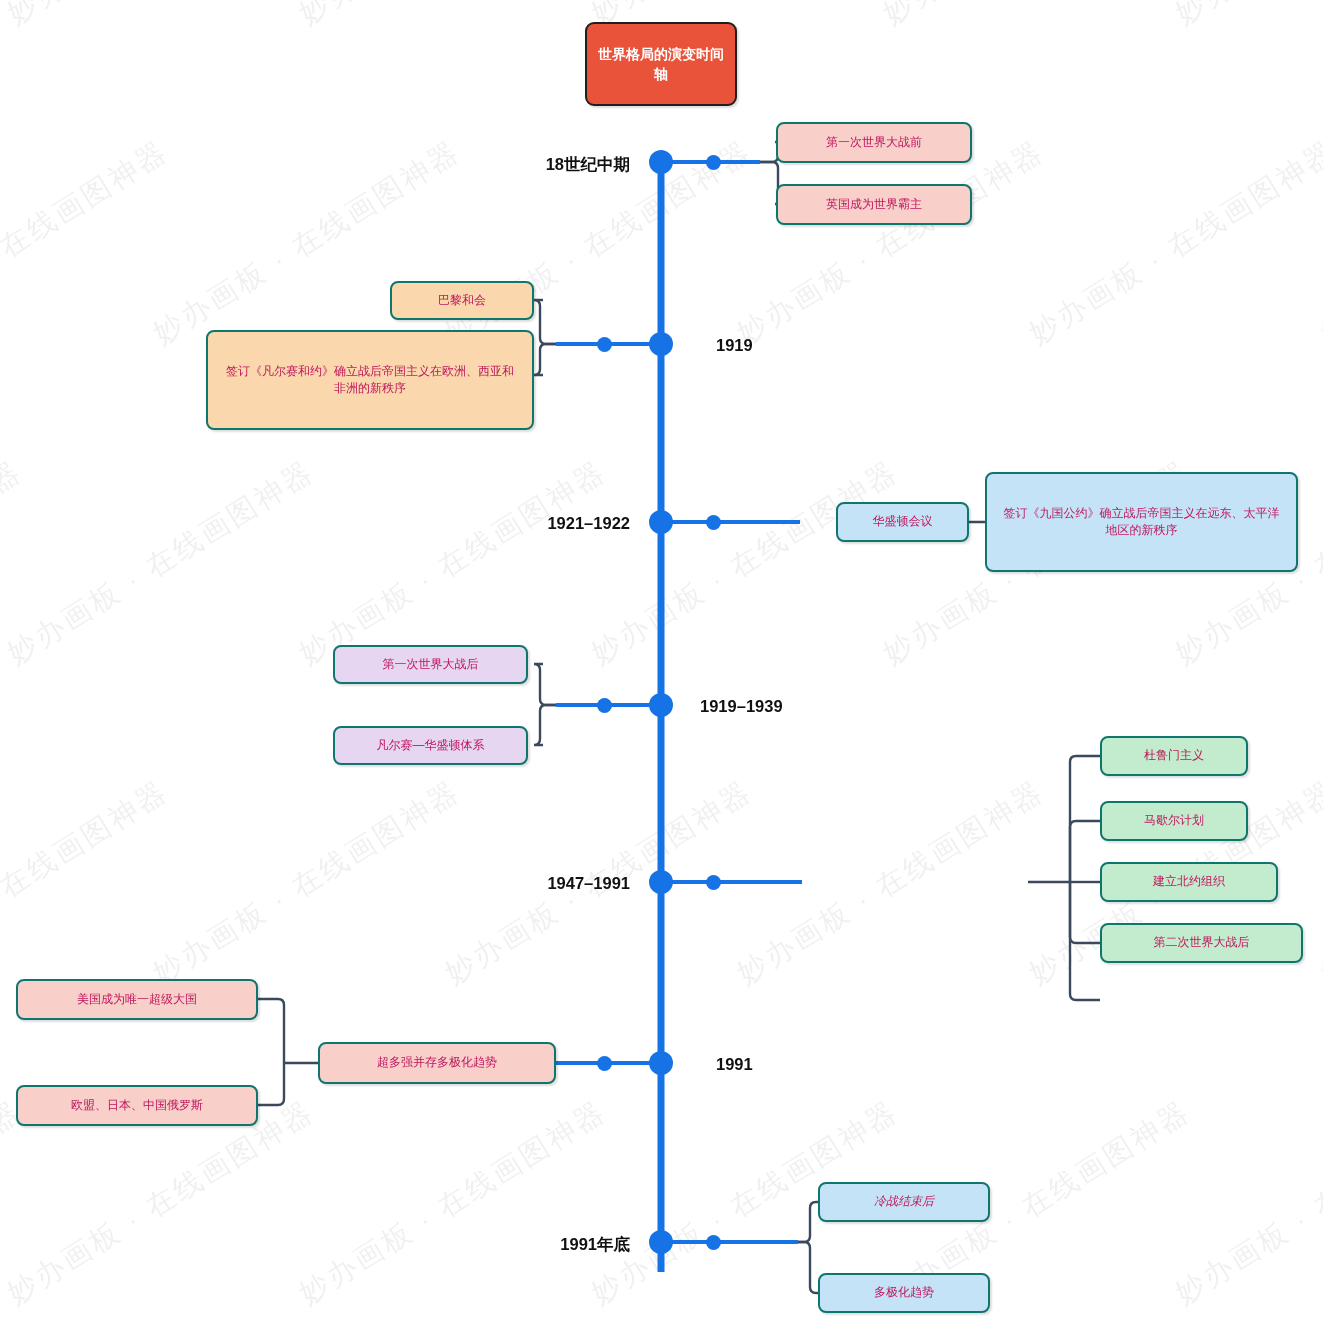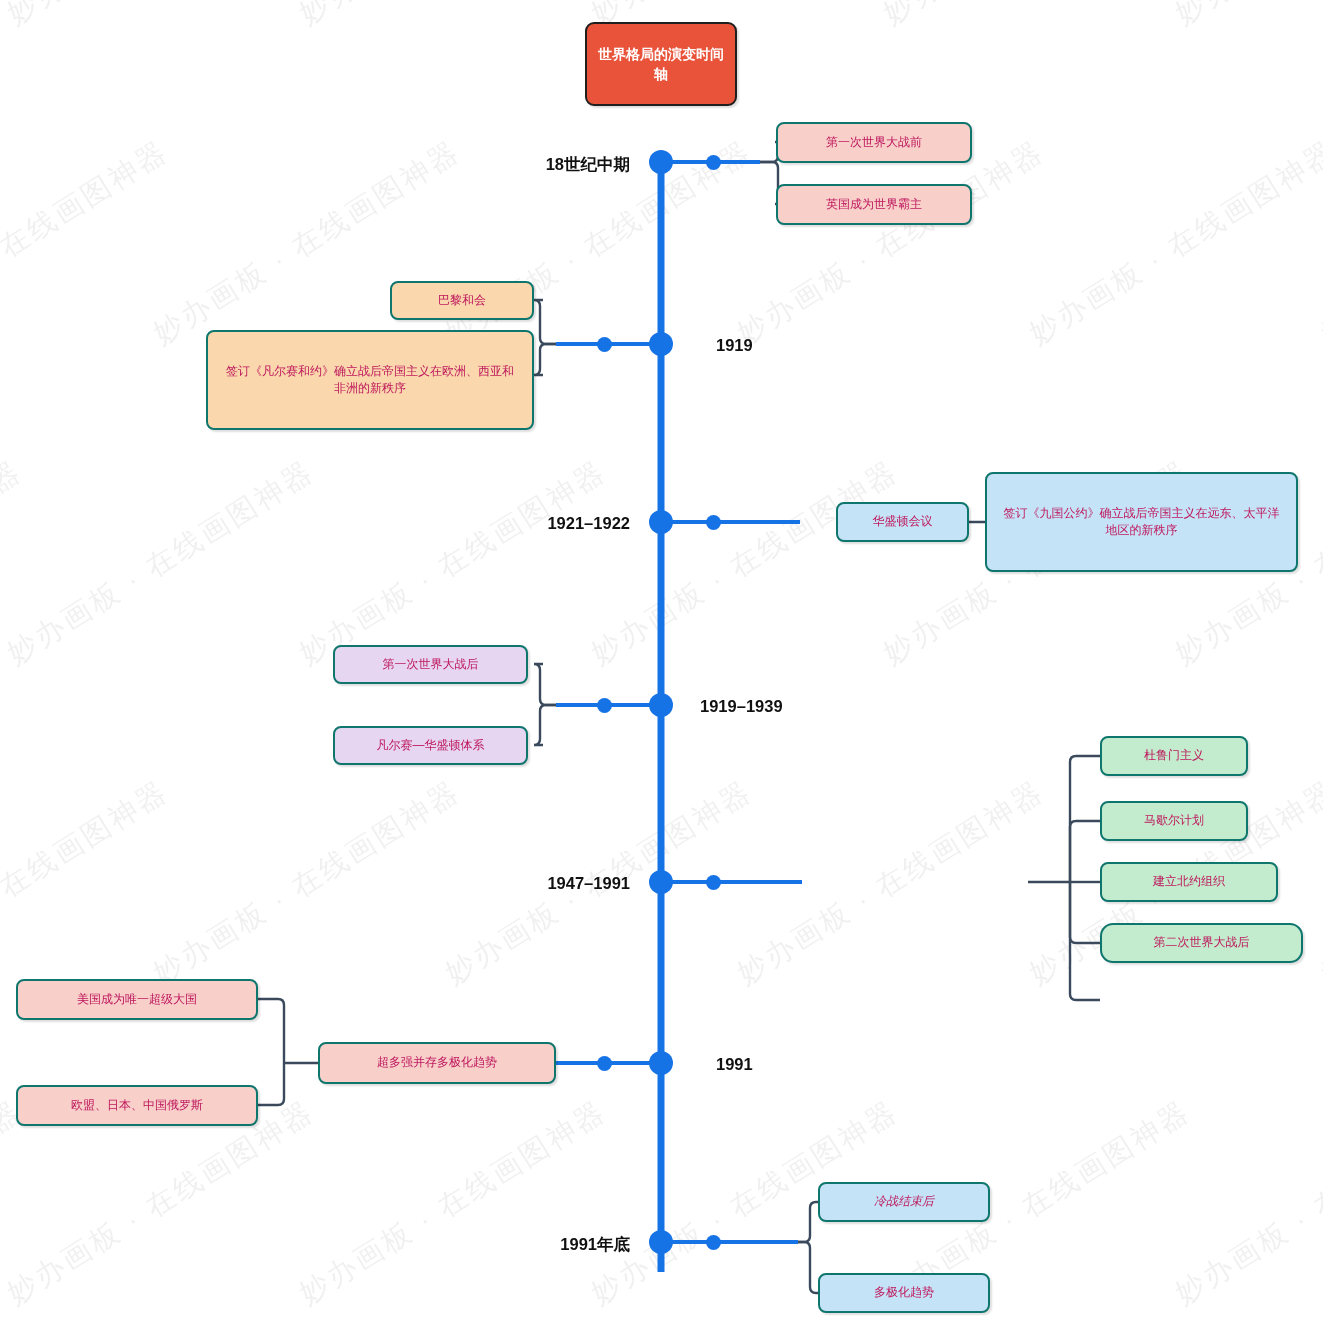--- a/index.html
+++ b/index.html
@@ -196,21 +196,21 @@
 
   <div class="box blue" style="left:800px;top:502px;width:133px;height:40px;margin-left:36px;">华盛顿会议</div>
   <div class="box blue" style="left:985px;top:472px;width:313px;height:100px;padding:8px 14px;">签订《九国公约》确立战后帝国主义在远东、太平洋地区的新秩序</div>
 
   <div class="box purple" style="left:333px;top:726px;width:195px;height:39px;">凡尔赛—华盛顿体系</div>
   <div class="box purple" style="left:333px;top:645px;width:195px;height:39px;">第一次世界大战后</div>
 
   <div class="box green" style="left:1100px;top:736px;width:148px;height:40px;">杜鲁门主义</div>
   <div class="box green" style="left:1100px;top:801px;width:148px;height:40px;">马歇尔计划</div>
   <div class="box green" style="left:1100px;top:862px;width:178px;height:40px;">建立北约组织</div>
-  <div class="box green" style="left:1100px;top:923px;width:203px;height:40px;border-radius:13px;">第二次世界大战后</div>
+  <div class="box green" style="left:1100px;top:923px;width:203px;height:40px;">第二次世界大战后</div>
 
   <div class="box pink" style="left:318px;top:1042px;width:238px;height:42px;">超多强并存多极化趋势</div>
   <div class="box pink" style="left:16px;top:979px;width:242px;height:41px;">美国成为唯一超级大国</div>
   <div class="box pink" style="left:16px;top:1085px;width:242px;height:41px;">欧盟、日本、中国俄罗斯</div>
 
   <div class="box blue" style="left:818px;top:1182px;width:172px;height:40px;font-style:italic;">冷战结束后</div>
   <div class="box blue" style="left:818px;top:1273px;width:172px;height:40px;">多极化趋势</div>
 
 </div>
 

